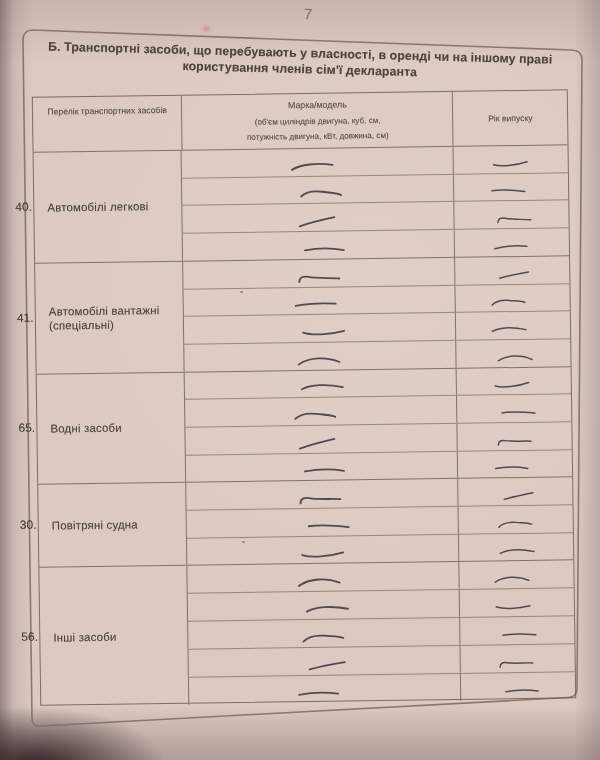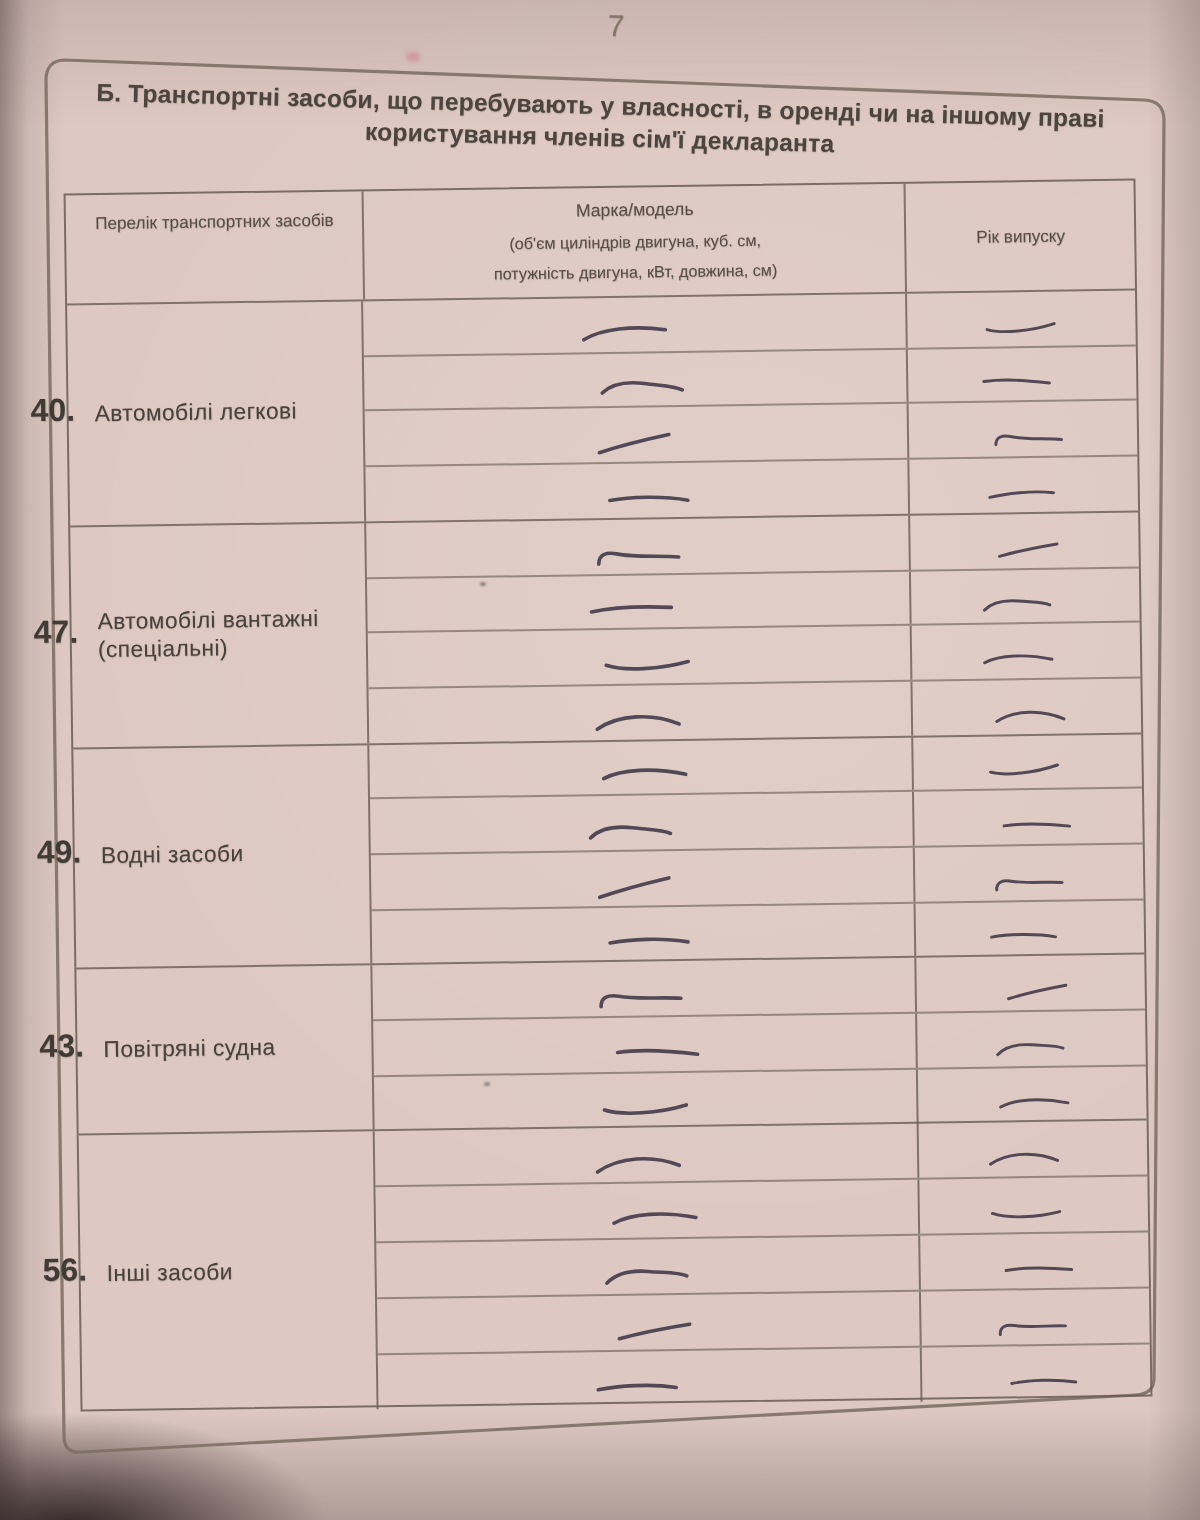--- a/index.html
+++ b/index.html
@@ -57,21 +57,21 @@
   .c2{width:272px;border-right:1px solid rgba(104,93,83,0.8);
       display:flex;flex-direction:column;justify-content:space-between;
       padding:6px 0 7px 0;text-align:center;font-size:8.8px;}
   .c2 .sub{font-size:8.1px;}
   .c3{width:114px;font-size:8.6px;display:flex;align-items:center;justify-content:center;}
 
   .tbody{position:absolute;left:0;top:55px;right:0;bottom:0;}
   .sec{position:relative;display:flex;border-bottom:1px solid rgba(104,93,83,0.8);box-sizing:border-box;}
   .row-num{
     position:absolute;left:-19px;width:16px;text-align:right;top:50%;
-    transform:translateY(-58%);font-size:16px;font-weight:bold;color:#403b35;
+    transform:translateY(-58%);font-size:12px;font-weight:normal;color:#403b35;
   }
   .label-cell{
     width:150px;box-sizing:border-box;border-right:1px solid rgba(104,93,83,0.8);
     display:flex;align-items:center;padding-left:13px;padding-right:8px;
     font-size:11.4px;line-height:14px;letter-spacing:0.2px;color:#48423c;
   }
   .subrows{width:386px;display:flex;flex-direction:column;}
   .subrow{flex:1;display:flex;border-bottom:1px solid rgba(104,93,83,0.62);box-sizing:border-box;}
   .cell{display:flex;align-items:flex-end;justify-content:center;box-sizing:border-box;}
   .cell.model{width:272px;border-right:1px solid rgba(104,93,83,0.8);}
@@ -162,21 +162,21 @@
               </div>
               <div class="cell year">
                 <svg class="dash" width="48" height="14" viewBox="0 0 48 14" style="transform:translateX(-0.7px) rotate(-2deg) scale(0.82)">
                   <path d="M4,8 C14,6 30,5 43,7"></path>
                 </svg>
               </div>
             </div>
           </div>
         </div>
         <div class="sec" style="height: 110.8px;">
-          <div class="row-num">47.</div>
+          <div class="row-num">41.</div>
           <div class="label-cell">Автомобілі вантажні (спеціальні)</div>
           <div class="subrows">
             <div class="subrow">
               <div class="cell model">
                 <svg class="dash" width="48" height="14" viewBox="0 0 48 14" style="transform:translateX(0px) rotate(0deg) scale(1)">
                   <path d="M4,11 C4,6 8,5 13,6 C22,8 35,7 44,8"></path>
                 </svg>
               </div>
               <div class="cell year">
                 <svg class="dash" width="48" height="14" viewBox="0 0 48 14" style="transform:translateX(1.4px) rotate(1.5deg) scale(0.82)">
@@ -216,21 +216,21 @@
               </div>
               <div class="cell year">
                 <svg class="dash" width="48" height="14" viewBox="0 0 48 14" style="transform:translateX(2.0999999999999996px) rotate(0deg) scale(0.82)">
                   <path d="M3,10 C14,3 31,3 44,9"></path>
                 </svg>
               </div>
             </div>
           </div>
         </div>
         <div class="sec" style="height: 110.8px;">
-          <div class="row-num">49.</div>
+          <div class="row-num">65.</div>
           <div class="label-cell">Водні засоби</div>
           <div class="subrows">
             <div class="subrow">
               <div class="cell model">
                 <svg class="dash" width="48" height="14" viewBox="0 0 48 14" style="transform:translateX(2px) rotate(2deg) scale(1)">
                   <path d="M3,9 C12,4 28,3 44,6"></path>
                 </svg>
               </div>
               <div class="cell year">
                 <svg class="dash" width="48" height="14" viewBox="0 0 48 14" style="transform:translateX(-1.4px) rotate(-2.5deg) scale(0.82)">
@@ -270,21 +270,21 @@
               </div>
               <div class="cell year">
                 <svg class="dash" width="48" height="14" viewBox="0 0 48 14" style="transform:translateX(-2.8px) rotate(2deg) scale(0.82)">
                   <path d="M4,8 C14,6 30,5 43,7"></path>
                 </svg>
               </div>
             </div>
           </div>
         </div>
         <div class="sec" style="height: 83.1px;">
-          <div class="row-num">43.</div>
+          <div class="row-num">30.</div>
           <div class="label-cell">Повітряні судна</div>
           <div class="subrows">
             <div class="subrow">
               <div class="cell model">
                 <svg class="dash" width="48" height="14" viewBox="0 0 48 14" style="transform:translateX(-2px) rotate(-1deg) scale(1)">
                   <path d="M4,11 C4,6 8,5 13,6 C22,8 35,7 44,8"></path>
                 </svg>
               </div>
               <div class="cell year">
                 <svg class="dash" width="48" height="14" viewBox="0 0 48 14" style="transform:translateX(2.8px) rotate(0.5deg) scale(0.82)">

